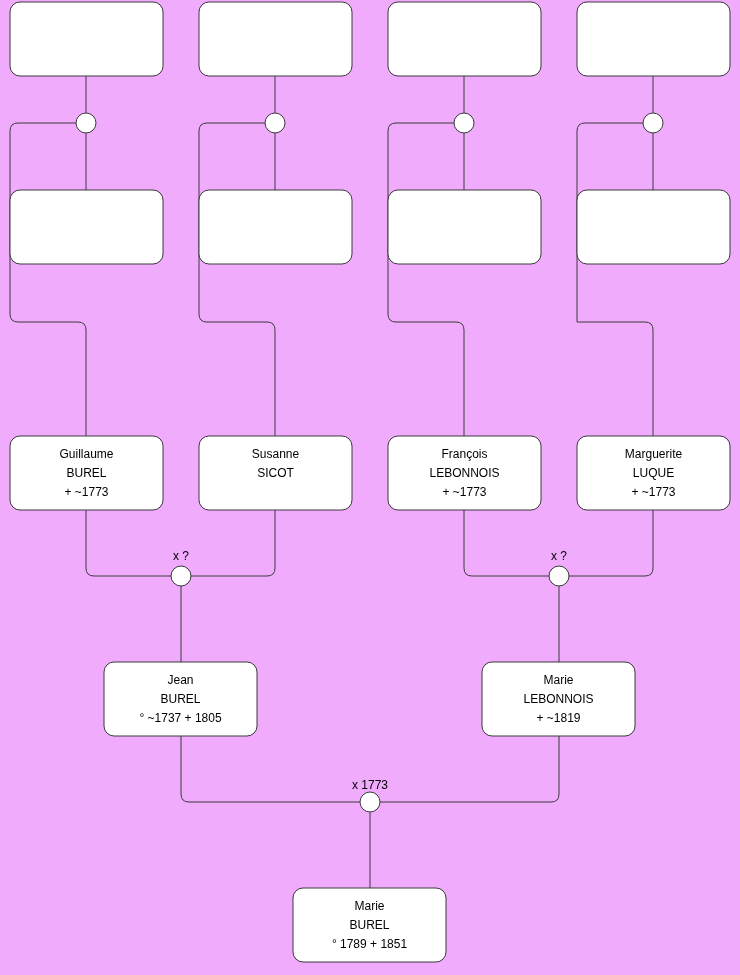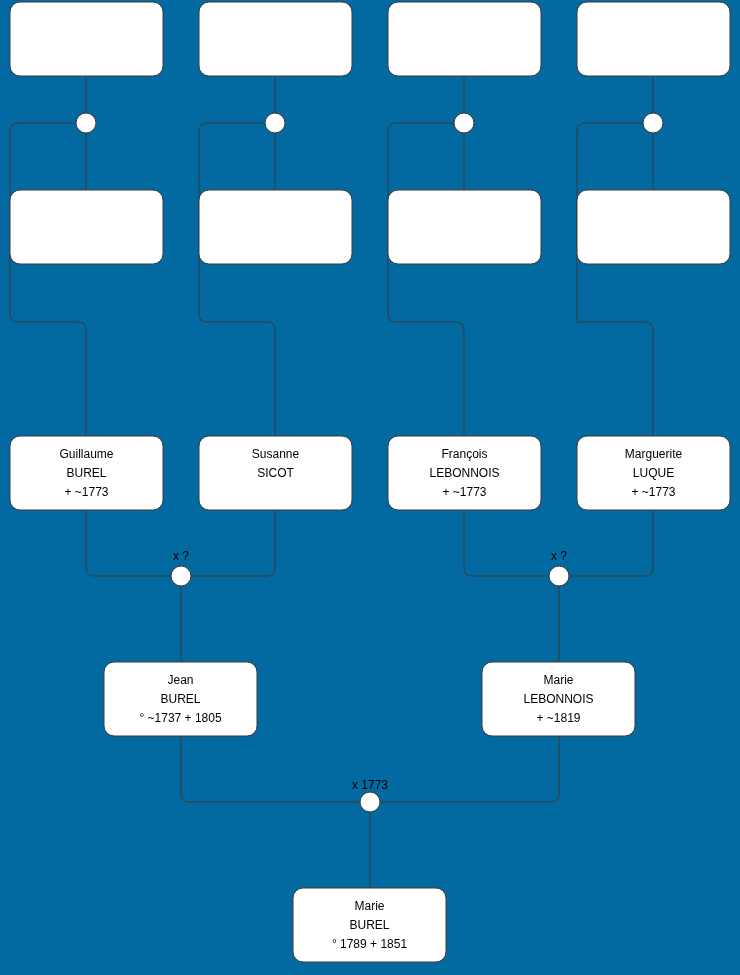--- a/index.html
+++ b/index.html
@@ -10,21 +10,21 @@
   body {
     width: 740px;
     height: 975px;
     font-family: "Liberation Sans", sans-serif;
     overflow: hidden;
   }
   #chart-root {
     position: relative;
     width: 740px;
     height: 975px;
-    background: #0369a1;
+    background: #f0abfc;
   }
   svg.tree {
     display: block;
     width: 740px;
     height: 975px;
   }
   .node-box {
     fill: #ffffff;
     stroke: #3a3a3a;
     stroke-width: 1;

